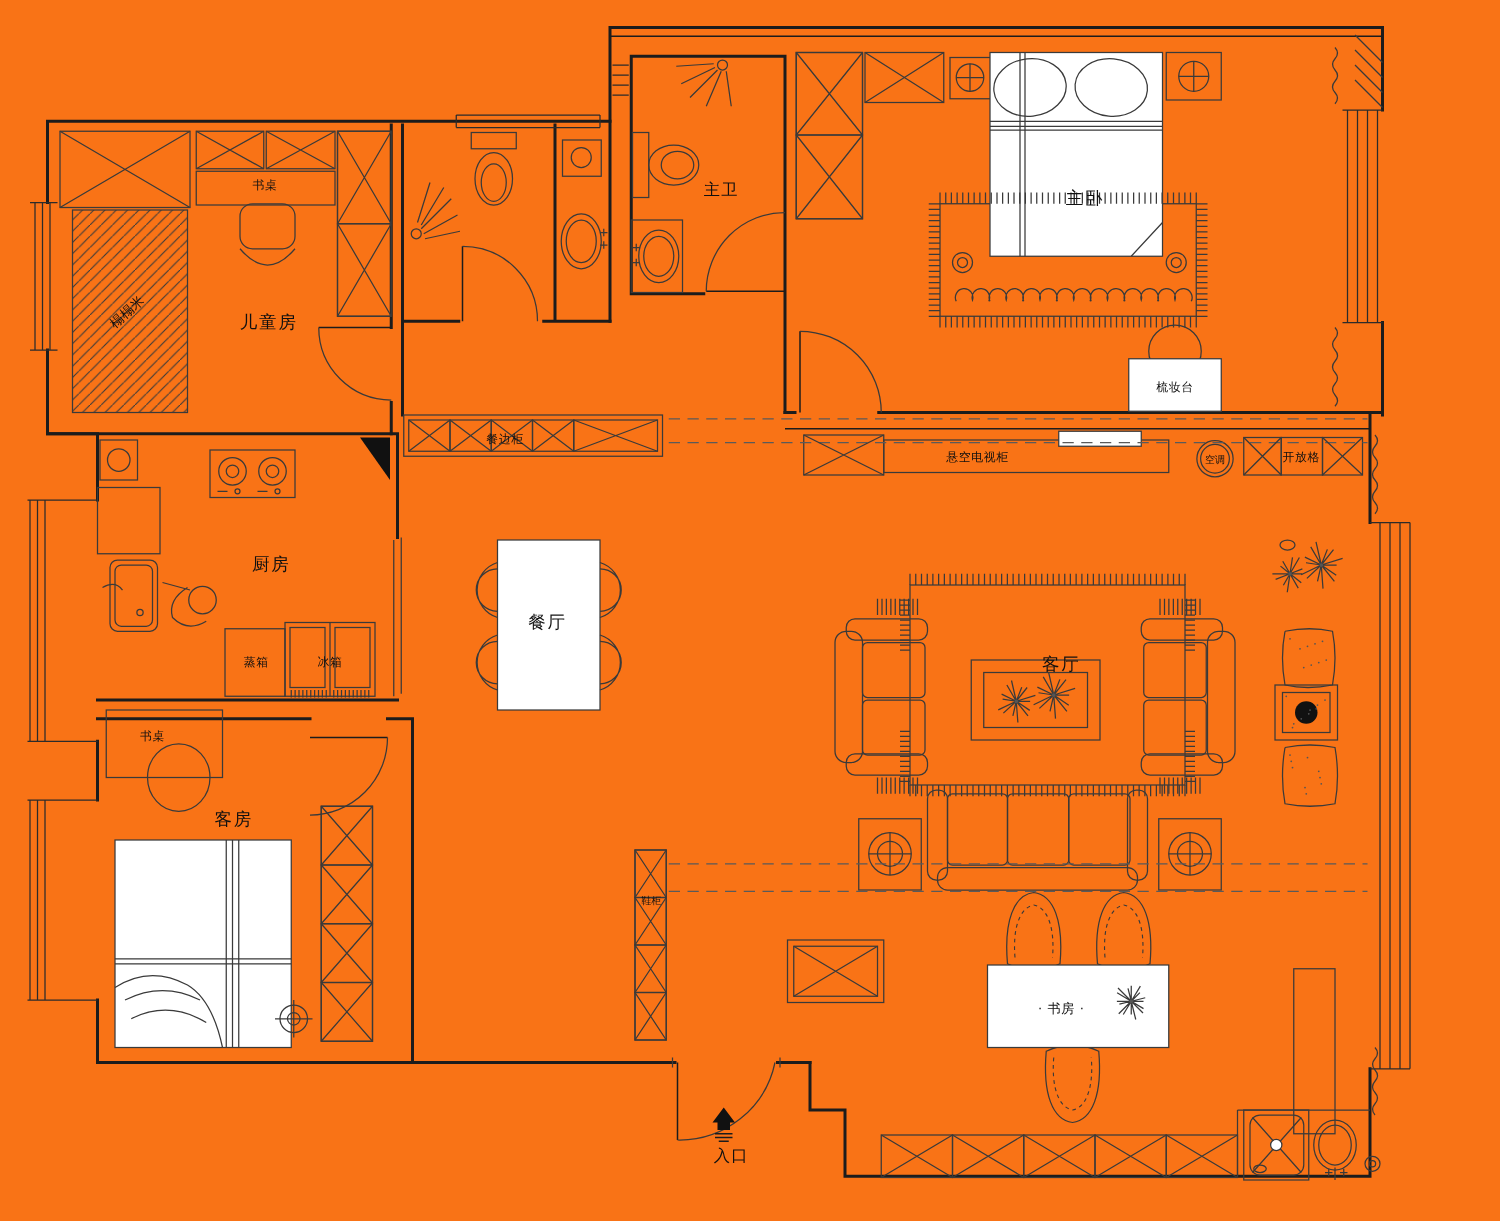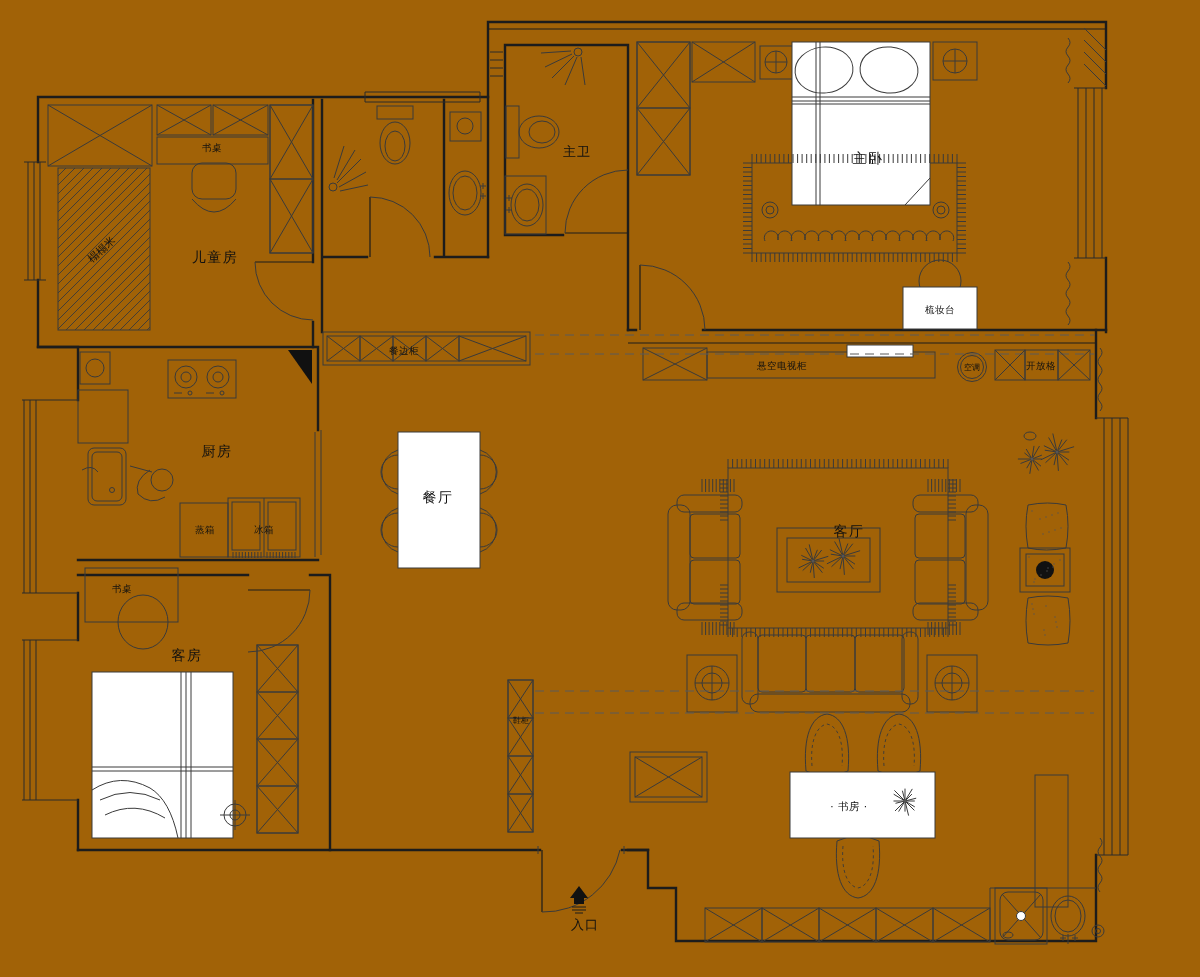--- a/index.html
+++ b/index.html
@@ -1,16 +1,16 @@
 <!DOCTYPE html>
 <html><head>
 <meta charset="utf-8">
 <style>
   html,body{margin:0;padding:0;background:#fff;}
-  #stage{position:relative;width:1200px;height:977px;background:#a16207;overflow:hidden;
+  #stage{position:relative;width:1200px;height:977px;background:#f97316;overflow:hidden;
          font-family:"DejaVu Sans",sans-serif;}
   svg{position:absolute;left:0;top:0;}
   .w  {stroke:#1c1c1c;stroke-width:2.4;fill:none;stroke-linecap:square;}
   .w2 {stroke:#1c1c1c;stroke-width:1.2;fill:none;}
   .f  {stroke:#3a3a3a;stroke-width:1;fill:none;}
   .ff {stroke:#3a3a3a;stroke-width:1;fill:#ffffff;}
   .fd {stroke:#3a3a3a;stroke-width:.9;fill:none;stroke-dasharray:3 3;}
   .win{stroke:#2b2b2b;stroke-width:1;fill:none;}
   .dash{stroke:#5a5a5a;stroke-width:1;fill:none;stroke-dasharray:9 6;}
   .blk{fill:#111;stroke:none;}

